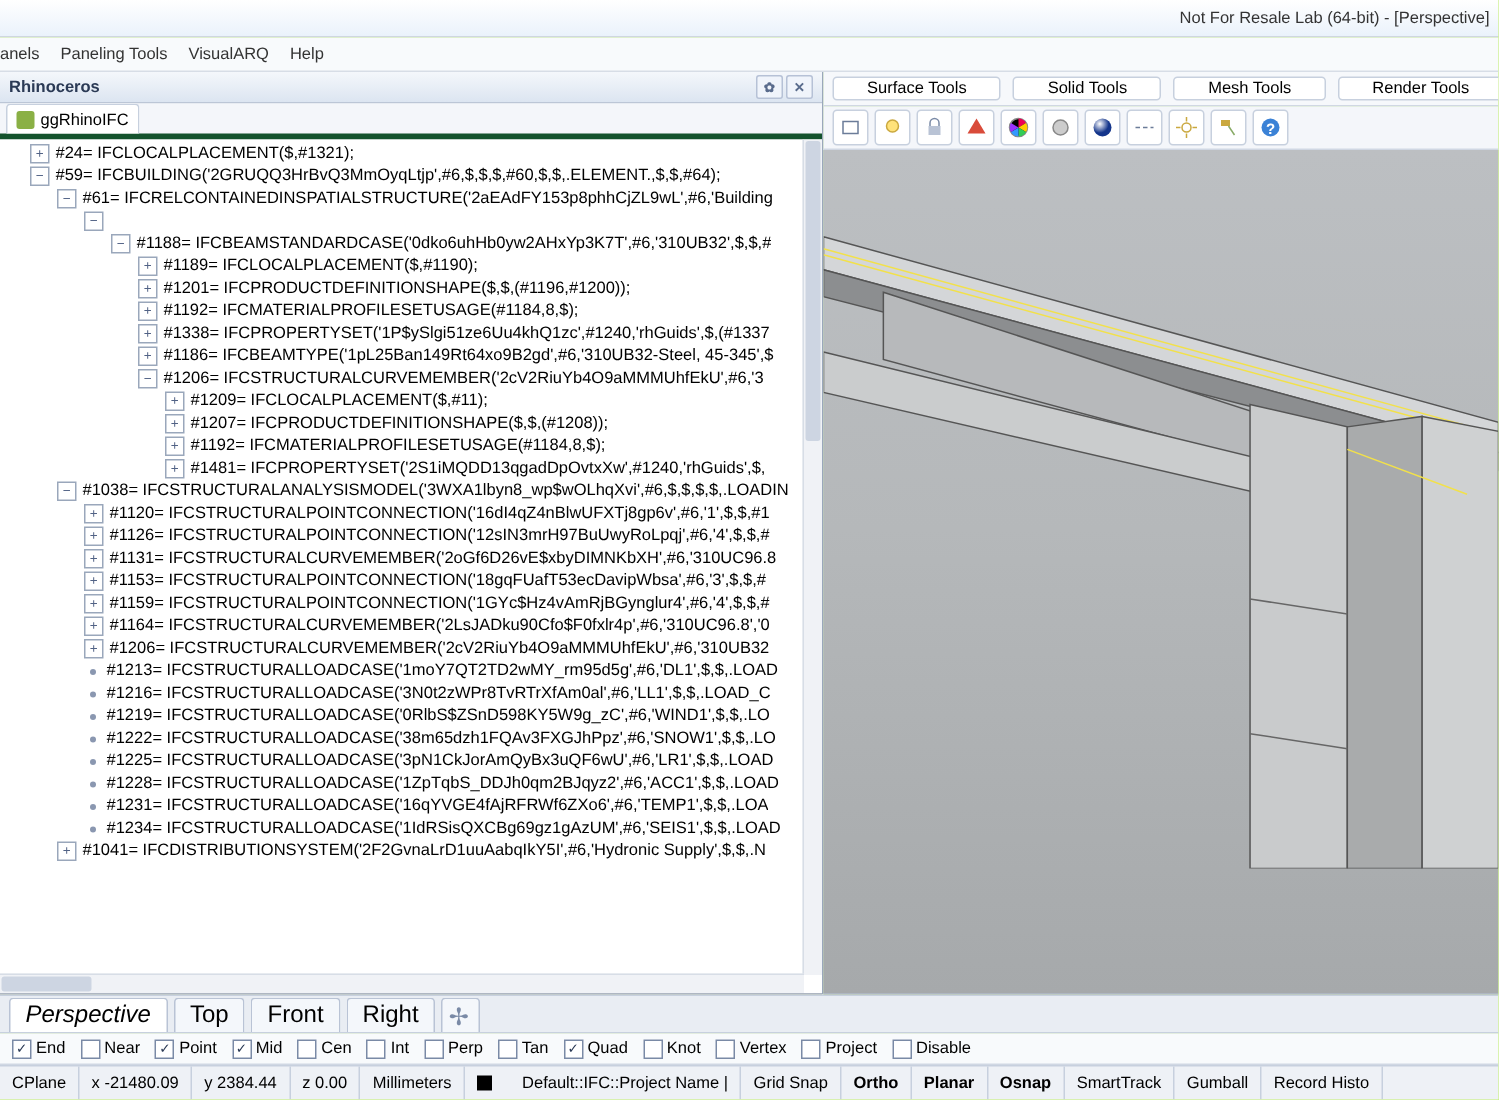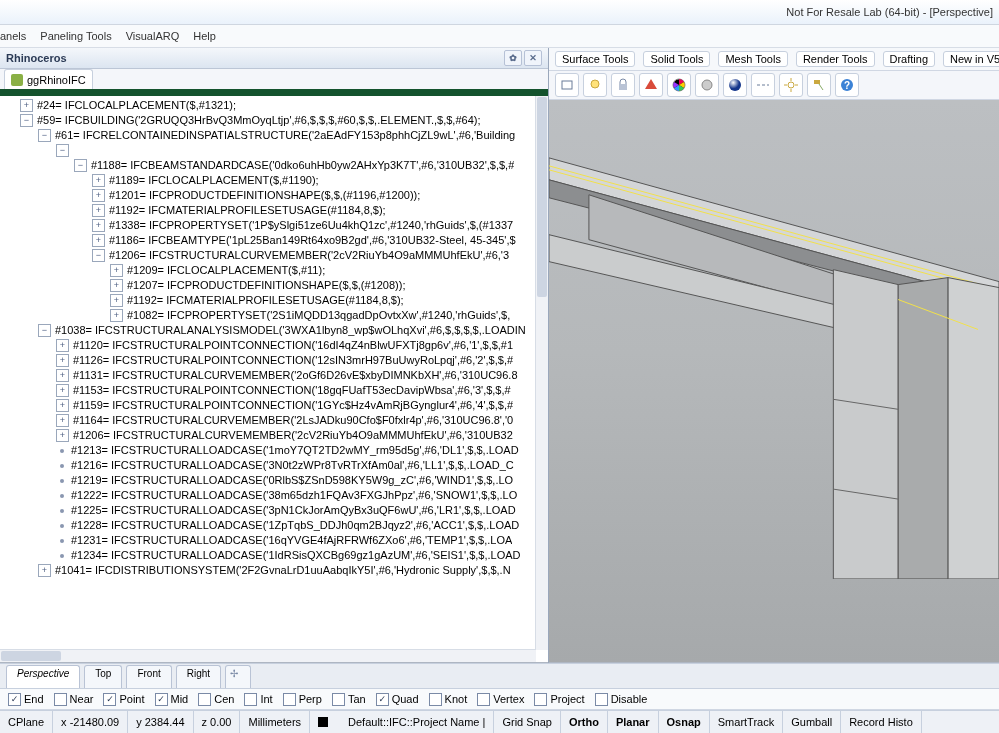--- a/index.html
+++ b/index.html
@@ -6,44 +6,44 @@
 .app{display:flex;flex-direction:column;width:999px;height:733px;background:#bef264}
 .titlebar{height:24px;background:linear-gradient(#fff,#eaf2fb);border-bottom:1px solid #cfd6e0;display:flex;align-items:center;padding:0 6px;gap:6px}
 .titlebar .tright{margin-left:auto;color:#333}
 .menubar{height:22px;background:#f8fafc;border-bottom:1px solid #d7dde6;display:flex;align-items:center;gap:14px;padding:0 0;color:#333}
 .menubar span{cursor:default}
 .main{flex:1;display:flex;min-height:0}
 .leftpane{width:548px;display:flex;flex-direction:column;border-right:1px solid #9aa7bb;background:#fff}
 .panel-titlebar{height:20px;background:linear-gradient(#f4f7fb,#dce5f1);border-bottom:1px solid #bcc6d6;display:flex;align-items:center;padding:0 6px;font-weight:bold;color:#2b3a55}
 .panel-titlebar .winbtns{margin-left:auto;display:flex;gap:2px}
 .winbtn{width:16px;height:14px;border:1px solid #b6c1d6;border-radius:2px;background:#f0f4fb;display:flex;align-items:center;justify-content:center;font-size:9px;color:#596b8c}
-.panel-tabstrip{height:20px;display:flex;align-items:flex-end;padding:0 4px;gap:4px;background:#f4f6fa;border-bottom:7px solid #14532d}
+.panel-tabstrip{height:20px;display:flex;align-items:flex-end;padding:0 4px;gap:4px;background:#f4f6fa;border-bottom:4px solid #14532d}
 .ptab{height:18px;padding:1px 6px 0;border:1px solid #c7d0de;border-bottom:none;background:#fff;border-radius:3px 3px 0 0;display:flex;align-items:center;gap:4px}
 .ptab .ico{width:12px;height:12px;background:#8ab045;border-radius:2px}
 .treewrap{flex:1;overflow:hidden;position:relative;background:#fff}
 .tree{position:absolute;top:0;left:0;right:12px;bottom:12px;overflow:hidden;white-space:nowrap;padding:2px 0 2px 2px}
 .row{display:flex;align-items:center;height:15px;line-height:15px}
 .ind{display:inline-block;width:18px;flex:none}
 .tw{width:11px;height:11px;border:1px solid #9aa7bb;display:inline-flex;align-items:center;justify-content:center;font-size:9px;line-height:9px;margin-right:4px;color:#516285;background:#fff;cursor:pointer;flex:none}
 .dot{width:4px;height:4px;border-radius:50%;background:#8a97b0;margin:0 7px 0 4px;flex:none}
 .lbl{font-family:Tahoma,Arial,sans-serif;font-size:11px;color:#000;overflow:hidden;text-overflow:clip}
 .hsb{position:absolute;left:0;right:12px;bottom:0;height:12px;background:#f0f2f6;border-top:1px solid #d7dde6;display:flex}
 .hsb .thumb{width:60px;height:10px;margin:1px;background:#cdd5e2;border-radius:2px}
 .vsb{position:absolute;top:0;right:0;bottom:12px;width:12px;background:#f0f2f6;border-left:1px solid #d7dde6}
 .vsb .thumb{height:200px;width:10px;margin:1px;background:#cdd5e2;border-radius:2px}
 .rightpane{flex:1;display:flex;flex-direction:column;min-width:0}
 .toolstrip{height:22px;background:#f6f8fb;border-bottom:1px solid #d0d7e3;display:flex;align-items:center;gap:8px;padding:0 6px;overflow:hidden}
-.toolstrip .tab{padding:1px 6px;border:1px solid #c7d0de;border-radius:3px;background:#fff;white-space:nowrap}
+.toolstrip .tab{padding:1px 22px;border:1px solid #c7d0de;border-radius:3px;background:#fff;white-space:nowrap}
 .iconrow{height:28px;background:#f4f6fa;border-bottom:1px solid #d0d7e3;display:flex;align-items:center;gap:4px;padding:0 6px}
 .ibtn{width:22px;height:22px;border:1px solid #c7d0de;border-radius:3px;background:#fff;display:flex;align-items:center;justify-content:center}
 .viewport{flex:1;background:linear-gradient(180deg,#bcbfc2 0%,#b5b8ba 45%,#a6a9ab 100%);position:relative;overflow:hidden;border-bottom:1px solid #aeb6c2}
 .viewport svg{position:absolute;inset:0}
 .axiswrap{position:absolute;left:70px;bottom:30px}
 .viewtabs{height:24px;background:#e9edf3;border-top:1px solid #c7d0de;border-bottom:1px solid #c7d0de;display:flex;align-items:flex-end;padding:0 6px;gap:4px}
-.vtab{height:20px;padding:2px 10px 0;border:1px solid #b9c3d5;border-bottom:none;background:#f4f7fb;border-radius:3px 3px 0 0;font-size:10px}
+.vtab{height:20px;padding:2px 10px 0;border:1px solid #b9c3d5;border-bottom:none;background:#f4f7fb;border-radius:3px 3px 0 0;font-size:16px}
 .vtab.active{background:#fff;font-style:italic}
 .vtab.add{width:16px;padding:2px 4px 0;color:#7a8aa6}
 .osnap{height:20px;background:#f8fafc;border-bottom:1px solid #d0d7e3;display:flex;align-items:center;gap:10px;padding:0 8px}
 .cb{display:flex;align-items:center;gap:3px}
 .cb .box{width:11px;height:11px;border:1px solid #7a8aa6;background:#fff;display:flex;align-items:center;justify-content:center;font-size:9px;color:#2b3a55}
 .status{height:22px;background:#eef1f6;border-top:1px solid #c7d0de;display:flex;align-items:stretch}
 .status .cell{padding:3px 8px;border-right:1px solid #c7d0de;display:flex;align-items:center;white-space:nowrap}
 .status .cell.b{font-weight:bold}
 .status .layer{display:flex;align-items:center;gap:20px}
 .status .sw{width:10px;height:10px;background:#000}
@@ -197,41 +197,41 @@
               <span class="lbl">#1192= IFCMATERIALPROFILESETUSAGE(#1184,8,$);</span>
             </div>
             <div class="row">
               <span class="ind"></span>
               <span class="ind"></span>
               <span class="ind"></span>
               <span class="ind"></span>
               <span class="ind"></span>
               <span class="ind"></span>
               <span class="tw">+</span>
-              <span class="lbl">#1082= IFCPROPERTYSET('2S1iMQDD13qgadDpOvtxXw',#1240,'rhGuids',$,</span>
+              <span class="lbl">#1481= IFCPROPERTYSET('2S1iMQDD13qgadDpOvtxXw',#1240,'rhGuids',$,</span>
             </div>
             <div class="row">
               <span class="ind"></span>
               <span class="ind"></span>
               <span class="tw">−</span>
               <span class="lbl">#1038= IFCSTRUCTURALANALYSISMODEL('3WXA1lbyn8_wp$wOLhqXvi',#6,$,$,$,$,.LOADIN</span>
             </div>
             <div class="row">
               <span class="ind"></span>
               <span class="ind"></span>
               <span class="ind"></span>
               <span class="tw">+</span>
               <span class="lbl">#1120= IFCSTRUCTURALPOINTCONNECTION('16dI4qZ4nBlwUFXTj8gp6v',#6,'1',$,$,#1</span>
             </div>
             <div class="row">
               <span class="ind"></span>
               <span class="ind"></span>
               <span class="ind"></span>
               <span class="tw">+</span>
-              <span class="lbl">#1126= IFCSTRUCTURALPOINTCONNECTION('12sIN3mrH97BuUwyRoLpqj',#6,'2',$,$,#</span>
+              <span class="lbl">#1126= IFCSTRUCTURALPOINTCONNECTION('12sIN3mrH97BuUwyRoLpqj',#6,'4',$,$,#</span>
             </div>
             <div class="row">
               <span class="ind"></span>
               <span class="ind"></span>
               <span class="ind"></span>
               <span class="tw">+</span>
               <span class="lbl">#1131= IFCSTRUCTURALCURVEMEMBER('2oGf6D26vE$xbyDIMNKbXH',#6,'310UC96.8</span>
             </div>
             <div class="row">
               <span class="ind"></span>

